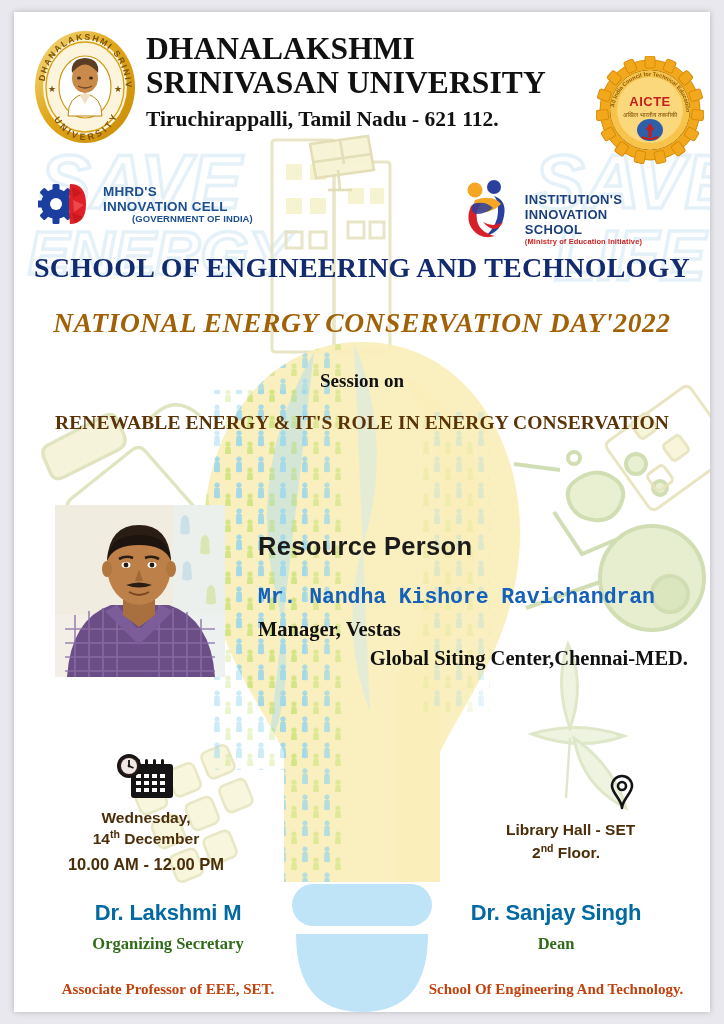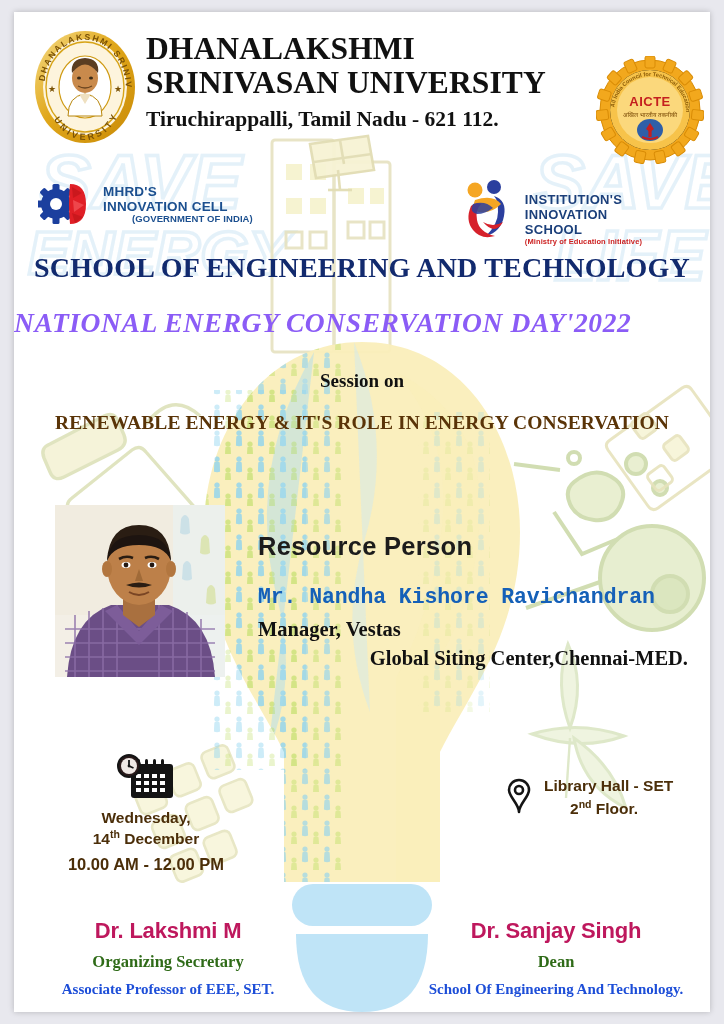--- a/index.html
+++ b/index.html
@@ -56,23 +56,23 @@
   .iic-l{font-size:13px;font-weight:700;letter-spacing:.3px;}
   .iic-sub{font-size:7.5px;font-weight:700;color:#cc2222;letter-spacing:.1px;margin-top:1px;}
 
   
   .school{
     position:absolute;left:0;top:240px;width:100%;text-align:center;
     font-family:"Liberation Serif",serif;font-weight:bold;
     font-size:28px;color:#122a6e;letter-spacing:.2px;
   }
   .necday{
-    position:absolute;left:0;top:295px;width:100%;
+    position:absolute;left:0;top:295px;width:100%;text-align:center;
     font-family:"Liberation Serif",serif;font-weight:bold;font-style:italic;
-    font-size:27.5px;color:#8b5cf6;letter-spacing:.6px;
+    font-size:27.5px;color:#a16207;letter-spacing:.6px;
   }
   .session-on{
     position:absolute;left:0;top:358px;width:100%;text-align:center;
     font-family:"Liberation Serif",serif;font-weight:bold;
     font-size:19px;color:#111;
   }
   .session-title{
     position:absolute;left:0;top:400px;width:100%;text-align:center;
     font-family:"Liberation Serif",serif;font-weight:bold;
     font-size:19.5px;color:#5a3408;letter-spacing:.1px;
@@ -111,43 +111,43 @@
     font-family:"Liberation Sans",sans-serif;font-weight:bold;
     font-size:15.5px;color:#4b2e09;line-height:1.3;
   }
   .date-time{
     font-family:"Liberation Sans",sans-serif;font-weight:bold;
     font-size:16.5px;color:#4b2e09;margin-top:6px;
   }
   sup{font-size:.68em;}
 
   
-  .venue{position:absolute;left:492px;top:762px;display:flex;align-items:center;gap:12px;}
+  .venue{position:absolute;left:492px;top:762px;display:flex;align-items:flex-end;gap:6px;flex-direction:column;}
   .venue-txt{
     font-family:"Liberation Sans",sans-serif;font-weight:bold;
     font-size:15.5px;color:#4b2e09;line-height:1.5;
   }
   .venue-l2{padding-left:26px;}
 
   
   .footer{position:absolute;left:0;bottom:14px;width:100%;}
   .sig{position:absolute;text-align:center;width:300px;}
   .sig-left{left:4px;bottom:0;}
   .sig-right{right:4px;bottom:0;}
   .sig-name{
     font-family:"Liberation Sans",sans-serif;font-weight:bold;
-    font-size:22px;color:#be185d;letter-spacing:-.2px;
+    font-size:22px;color:#0369a1;letter-spacing:-.2px;
   }
   .sig-role{
     font-family:"Liberation Serif",serif;font-weight:bold;
     font-size:16.5px;color:#2f6b18;margin-top:8px;
   }
   .sig-aff{
     font-family:"Liberation Serif",serif;font-weight:bold;
-    font-size:15px;color:#1d4ed8;margin-top:9px;
+    font-size:15px;color:#c2410c;margin-top:27px;
   }
 </style>
 </head>
 <body>
 
 <div class="poster">
 
   <div class="bg">
     <svg width="696" height="1000" viewBox="0 0 696 1000" xmlns="http://www.w3.org/2000/svg">
       <defs>

